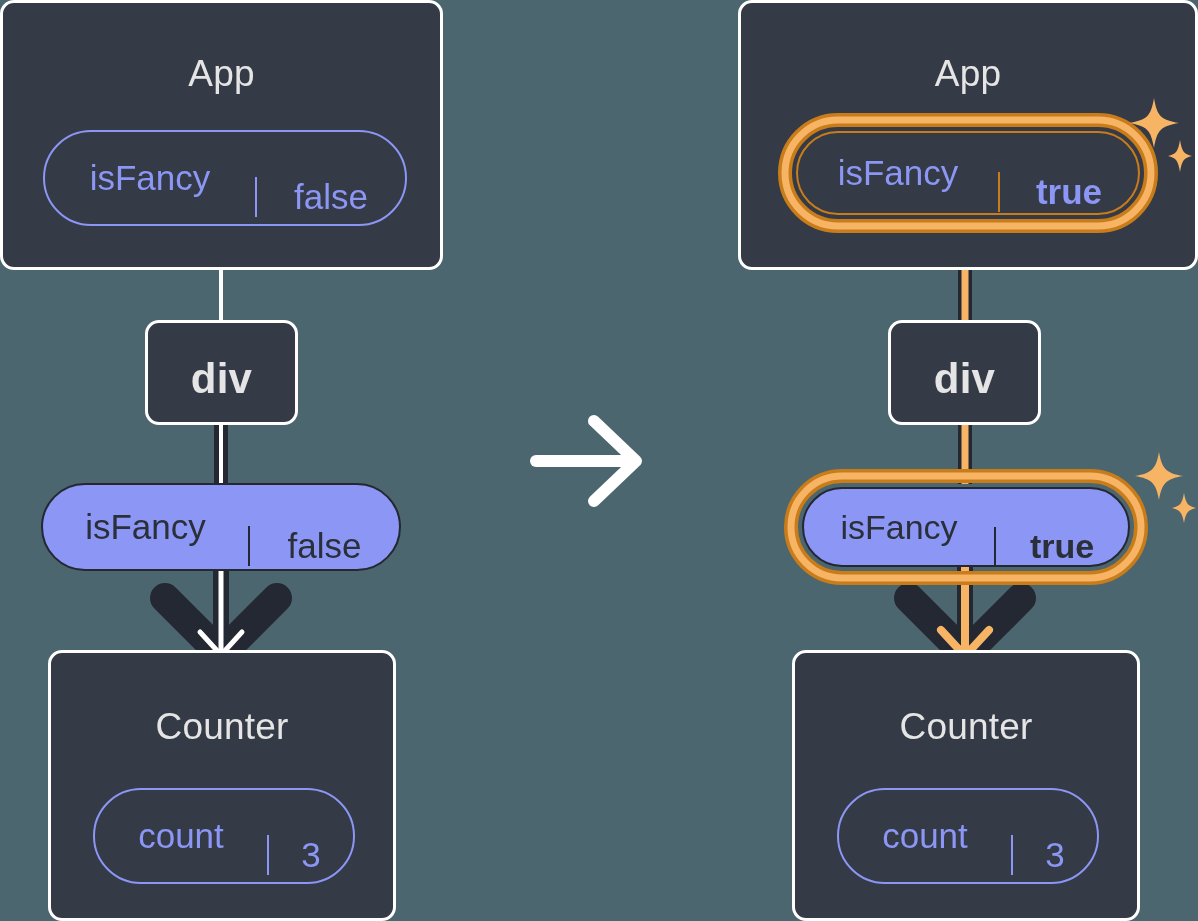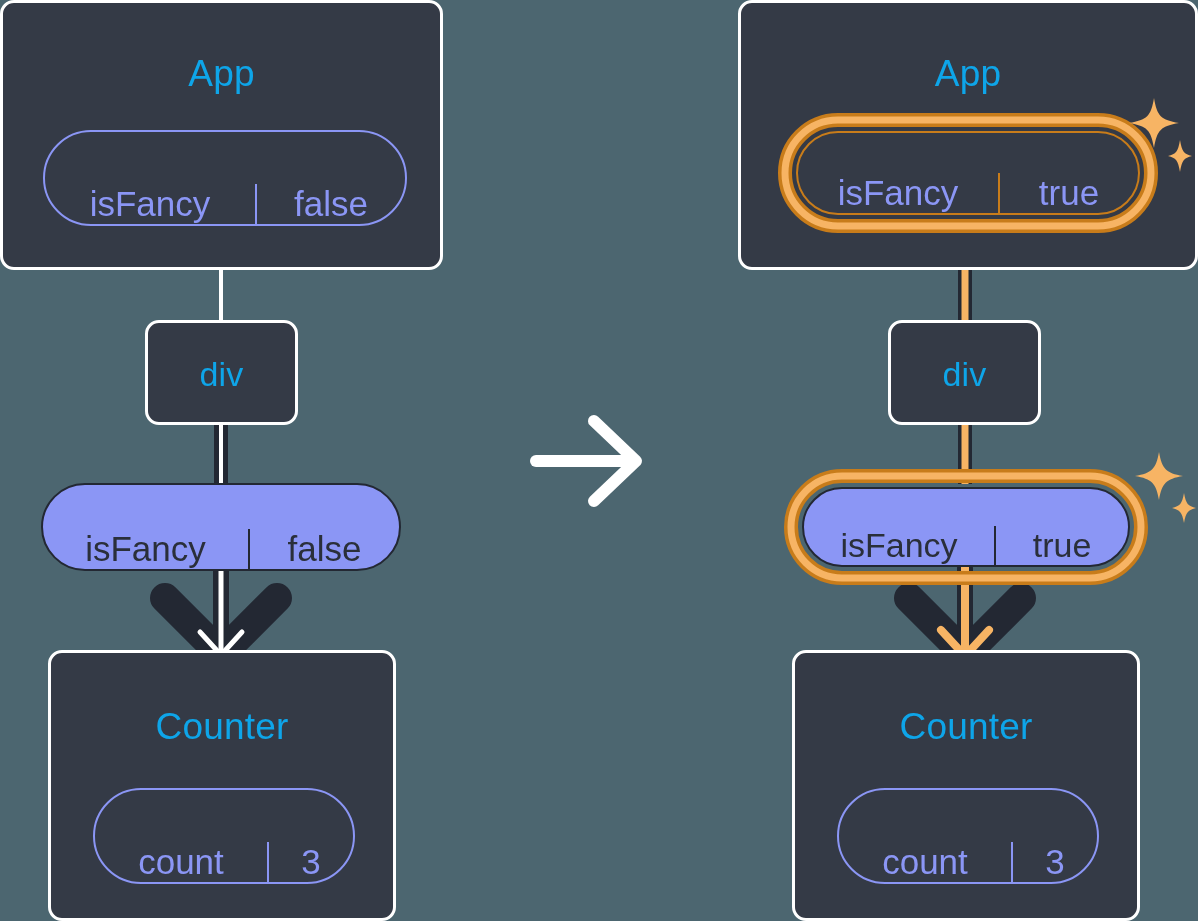--- a/index.html
+++ b/index.html
@@ -32,35 +32,35 @@
     background: #343a46;
     border: 3px solid #ffffff;
     border-radius: 14px;
     box-sizing: border-box;
   }
   .node-title {
     position: absolute;
     left: 0;
     width: 100%;
     text-align: center;
-    color: #0ea5e9;
+    color: #e5e5e5;
     font-size: 37px;
     font-weight: 400;
     letter-spacing: 0.2px;
     white-space: nowrap;
   }
   .div-title {
-    font-size: 34px;
-    font-weight: 400;
+    font-size: 42px;
+    font-weight: 700;
   }
   .pill {
     position: absolute;
     box-sizing: border-box;
     display: flex;
-    align-items: flex-end;
+    align-items: center;
     border-radius: 999px;
     overflow: hidden;
   }
   .pill.outline {
     border: 2px solid #8b96f5;
     background: transparent;
   }
   .pill.filled {
     border: 2px solid #232833;
     background: #8b96f5;
@@ -71,21 +71,21 @@
     justify-content: center;
     white-space: nowrap;
     box-sizing: border-box;
   }
   .pill.outline .pill-cell { color: #8b96f5; }
   .pill.filled .pill-cell { color: #2a2f3a; }
   .pill.outline .pill-cell.value { border-left: 2px solid #8b96f5; }
   .pill.filled .pill-cell.value { border-left: 2px solid #232833; }
   .pill-cell.name { flex: 0 0 auto; }
   .pill-cell.value { flex: 1 1 auto; margin-top: 38px; }
-  .pill .bold { font-weight: 400; }
+  .pill .bold { font-weight: 700; }
   .sparkle {
     position: absolute;
     pointer-events: none;
   }
   .glow-wrap { position: absolute; }
 </style>
 </head>
 <body>
 
 <div class="stage">

